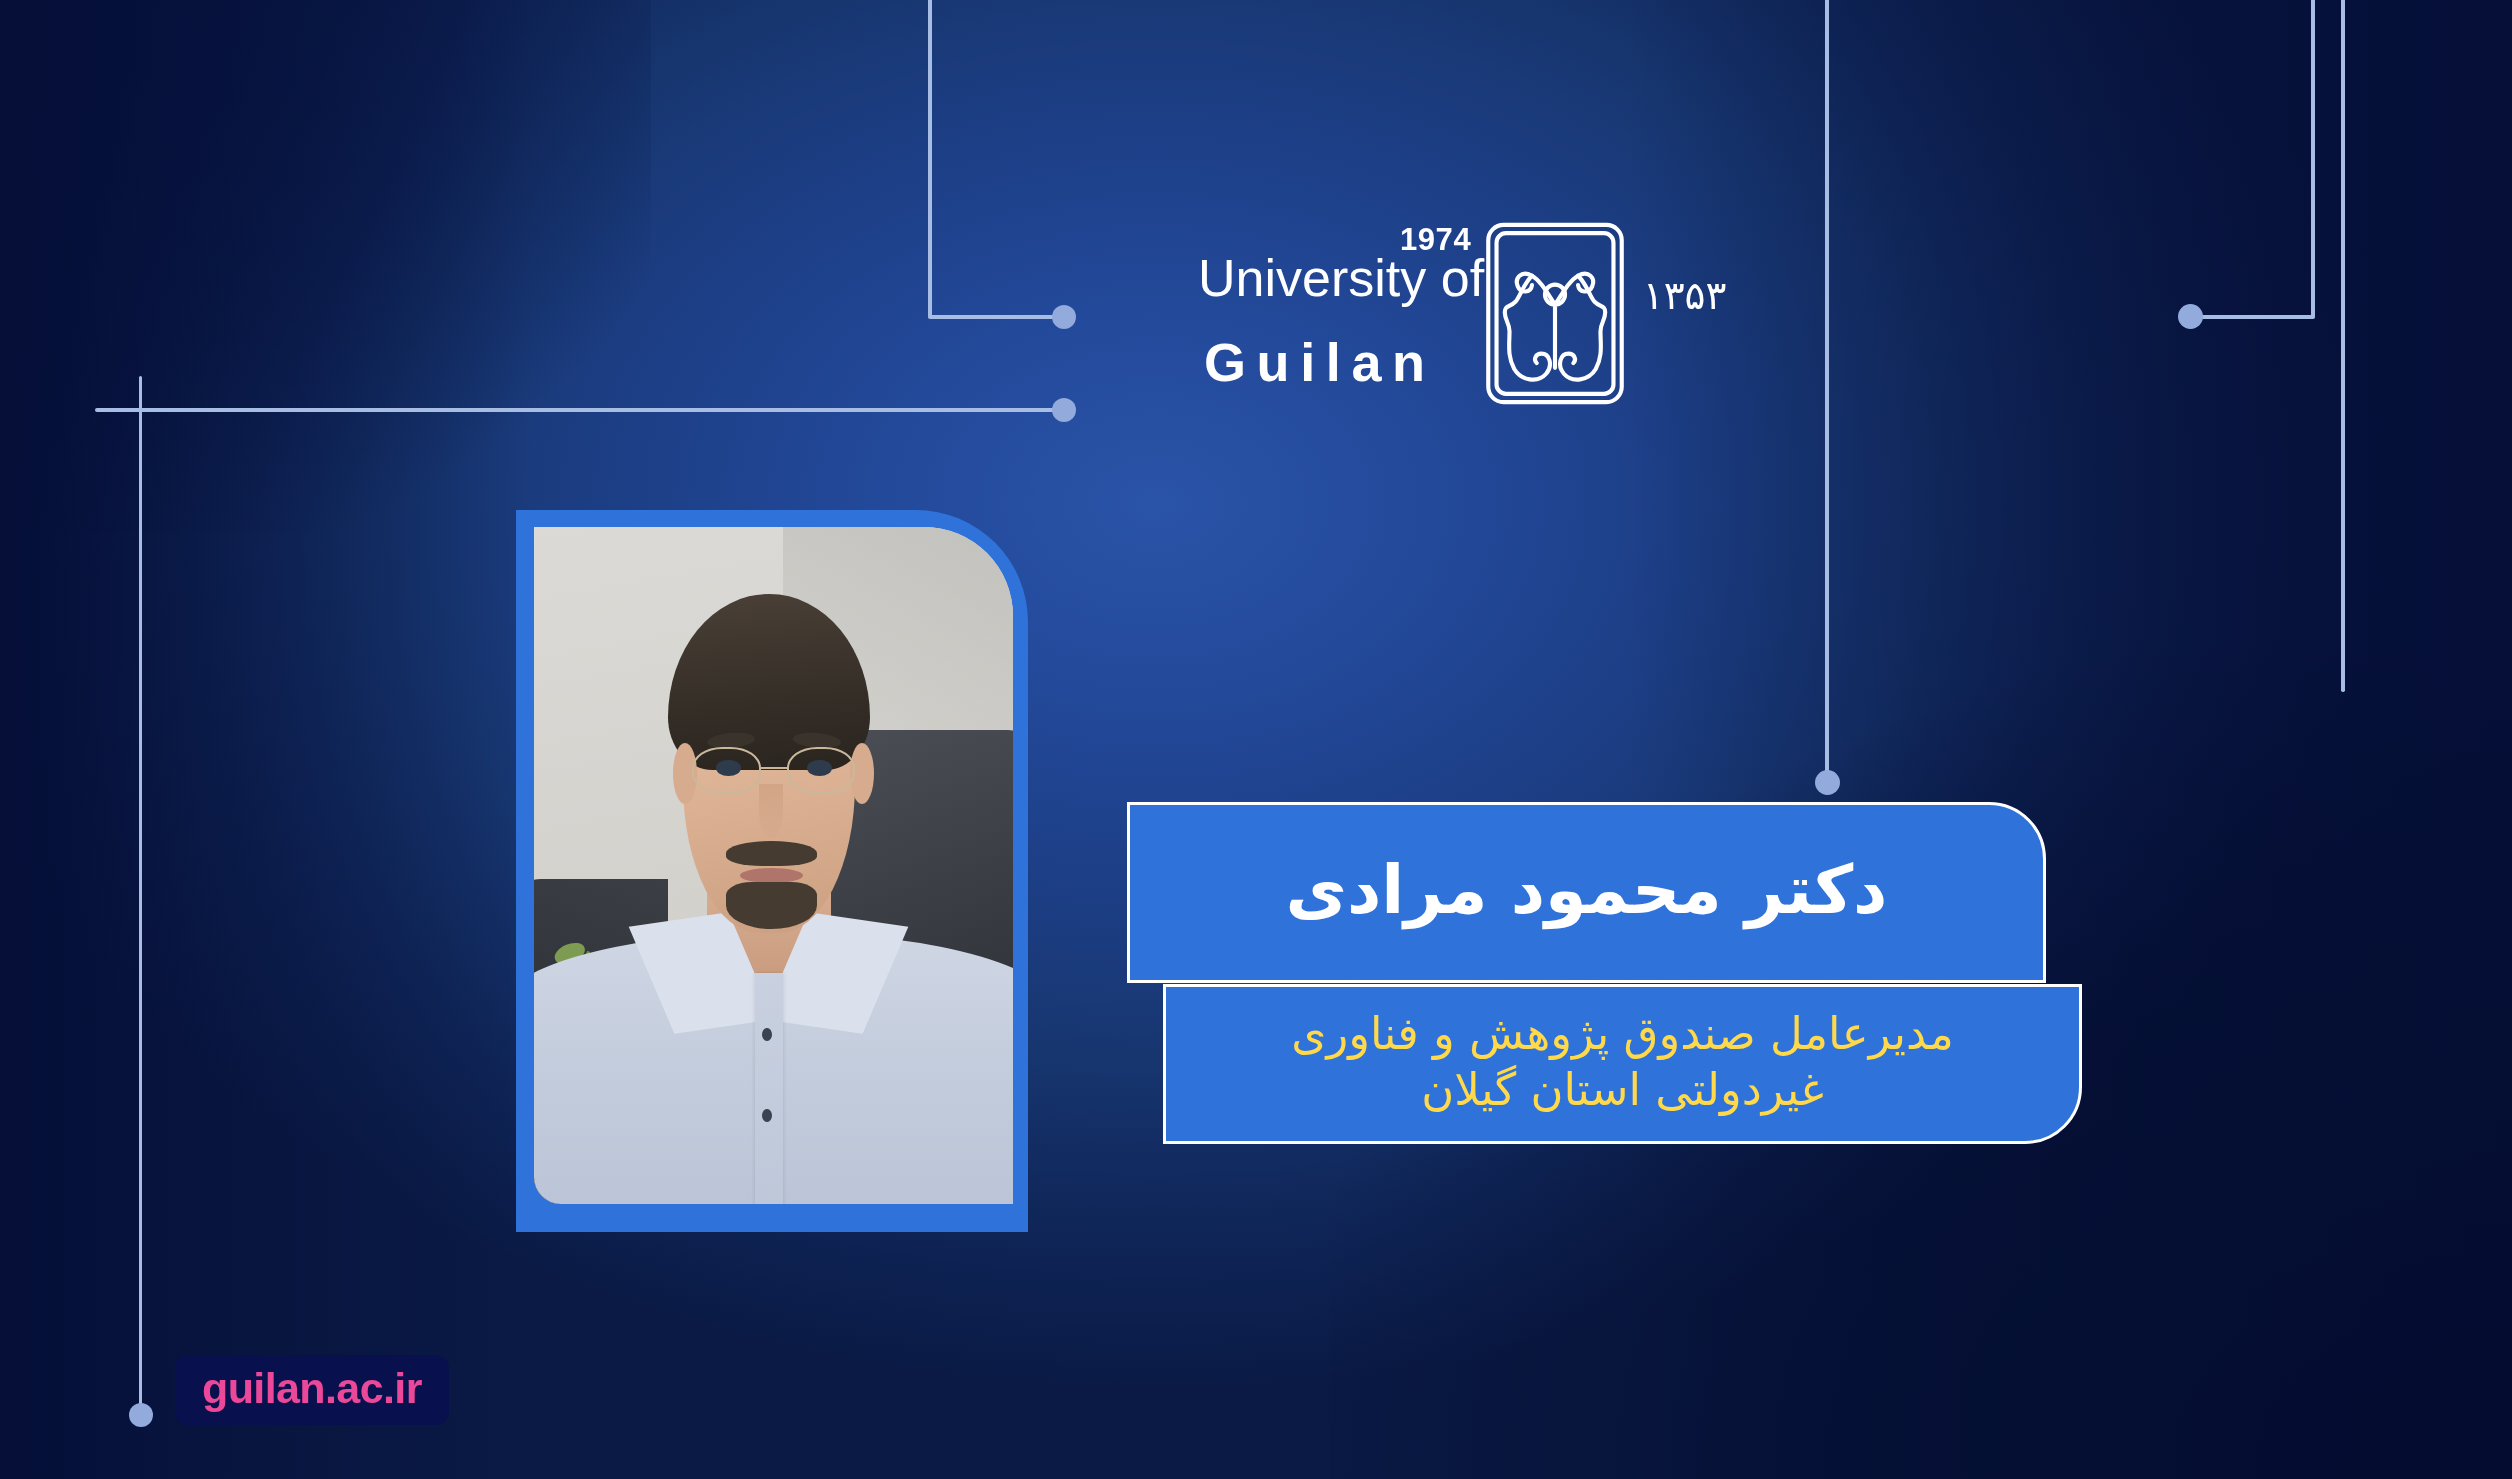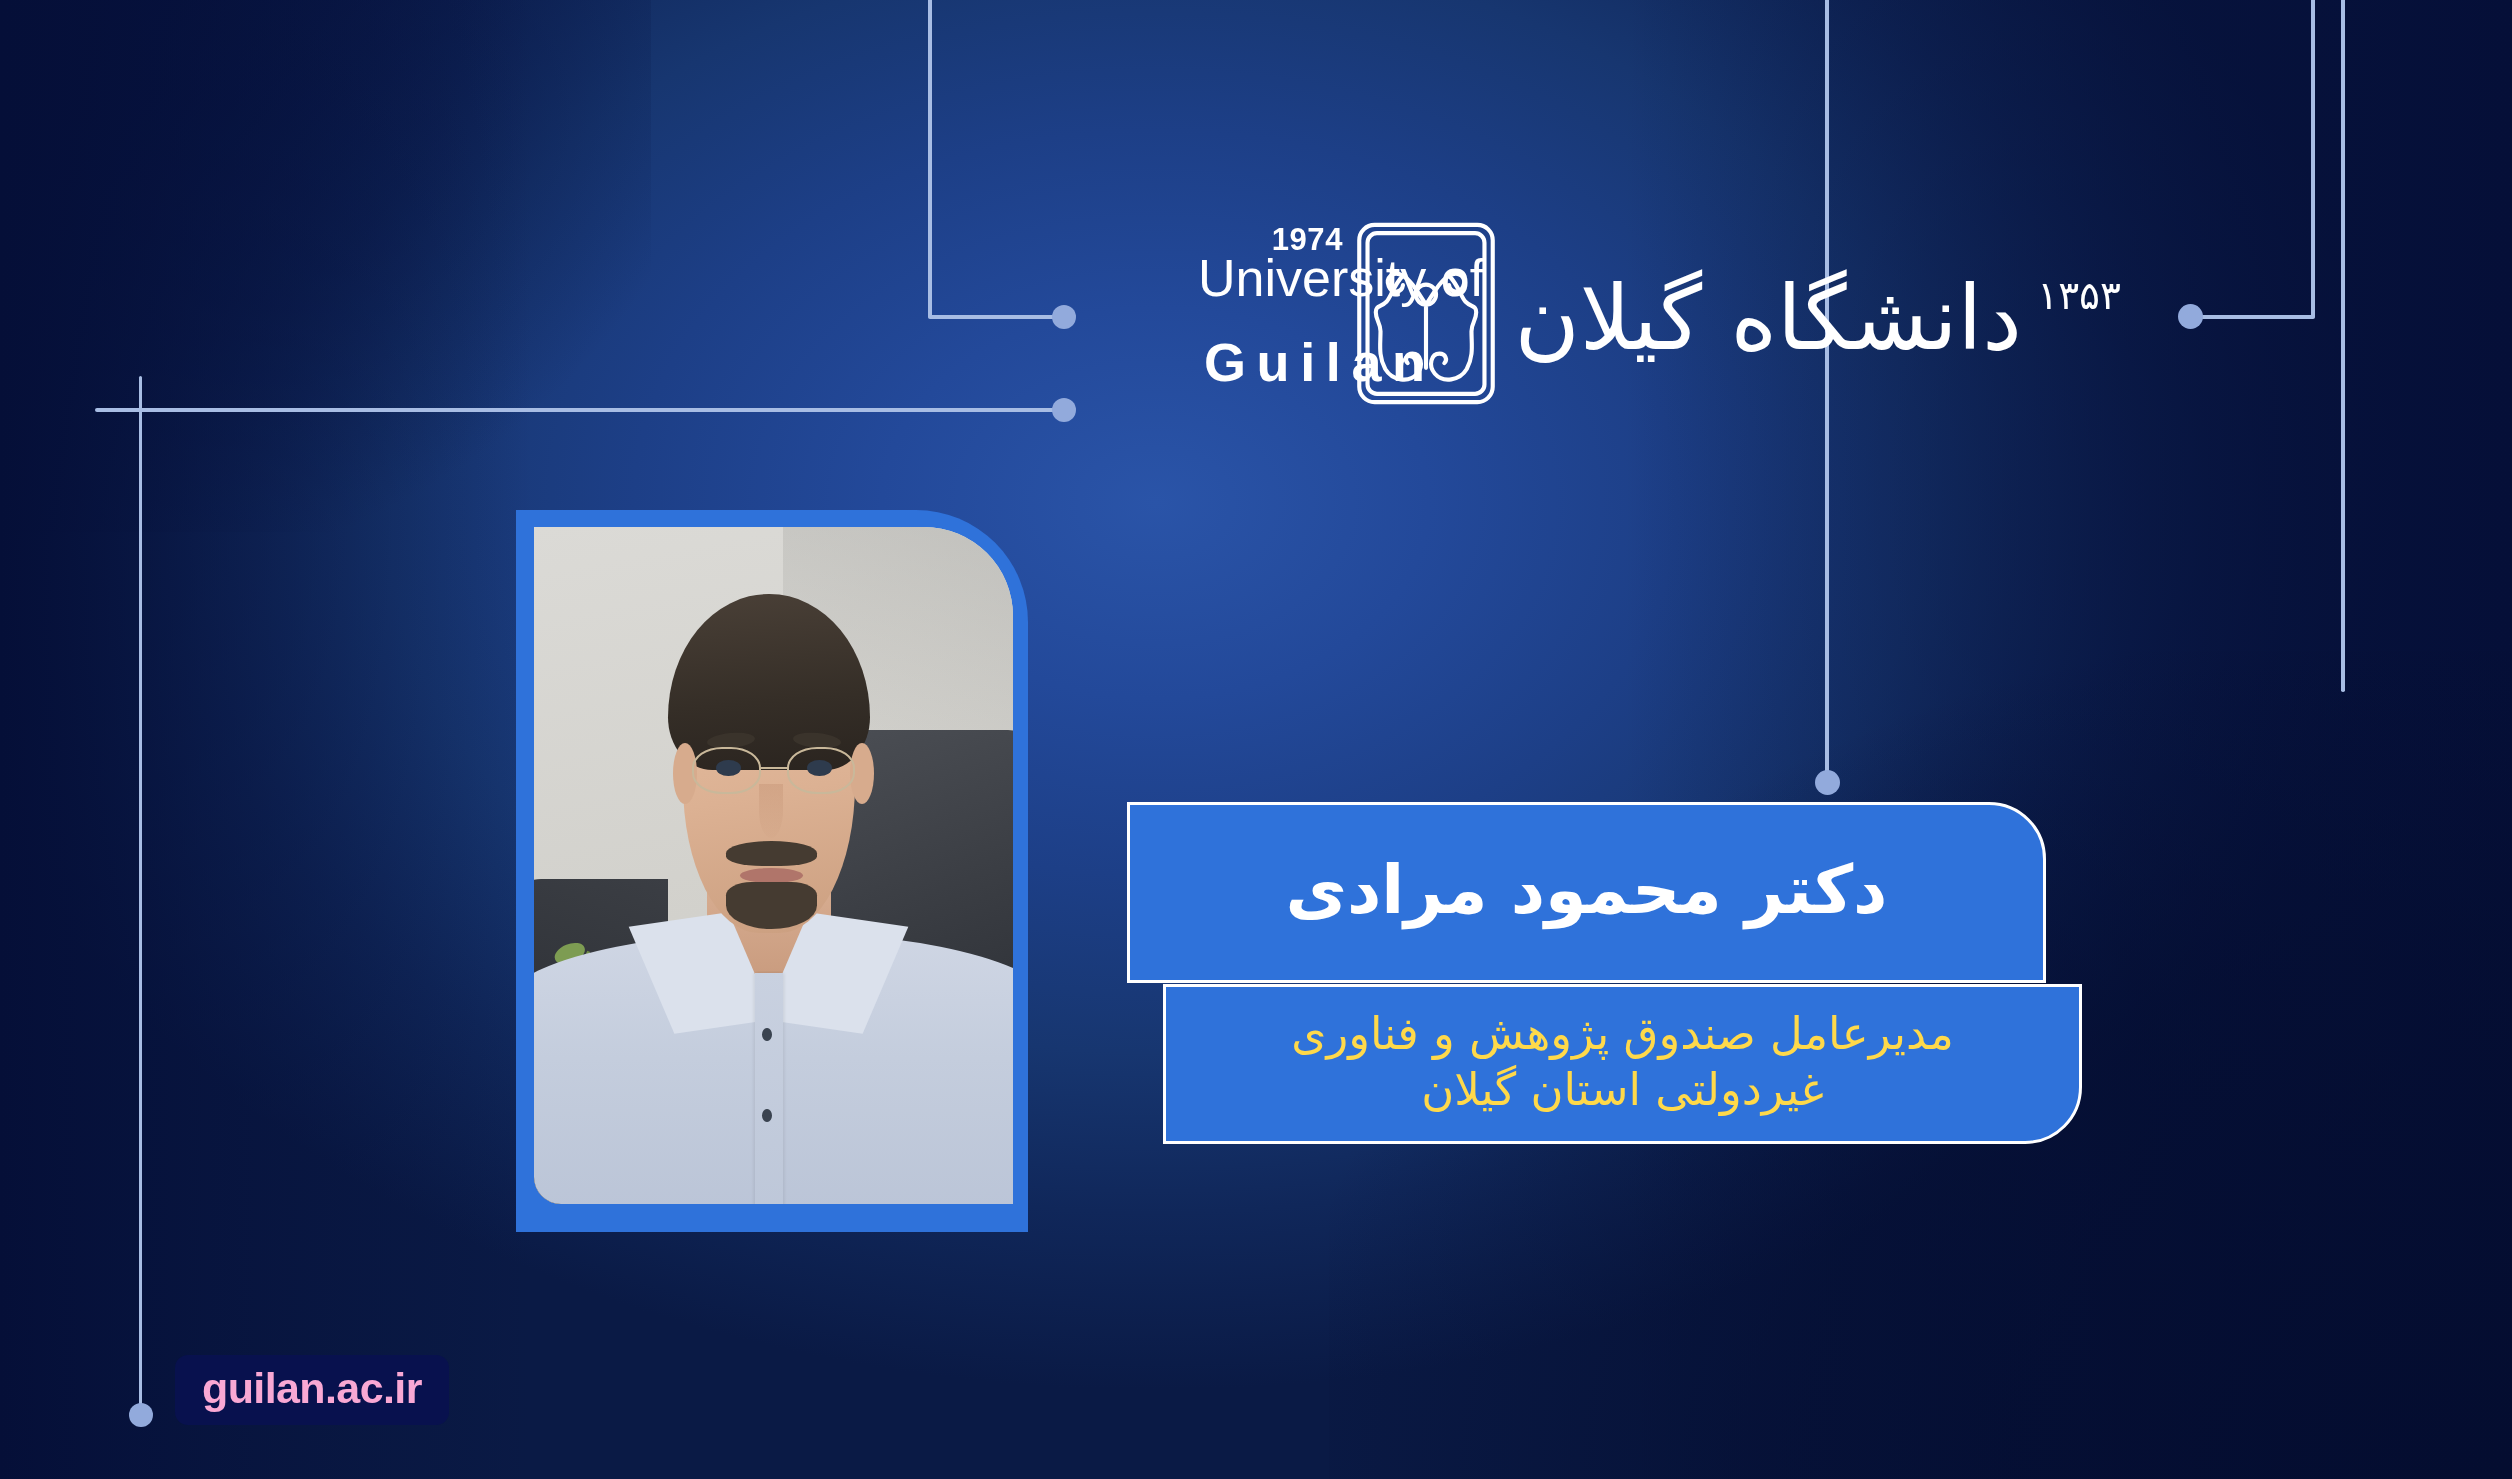--- a/index.html
+++ b/index.html
@@ -281,21 +281,21 @@
   }
 
   
   #url-badge{
     position:absolute; left:175px; top:1355px;
     padding:12px 27px 15.4px 27px;
     background:#08114e;
     border-radius:13px;
     font-family:"Liberation Sans", sans-serif;
     font-weight:bold; font-size:43px; letter-spacing:-0.6px;
-    color:#f9a8d4; direction:ltr;
+    color:#ec4899; direction:ltr;
     line-height:1;
   }
 </style>
 </head>
 <body>
 
 <div class="canvas">
 
   <div class="vig-tl"></div>
   <div class="vig-l"></div>
@@ -355,21 +355,20 @@
                  C 210 172, 202 176, 202 190
                  C 202 212, 206 232, 194 254
                  C 182 274, 154 278, 140 262
                  C 128 248, 134 228, 148 228
                  C 158 228, 162 238, 156 244"></path>
       </g>
     </svg>
 
     <div class="logo-fa">
       <div class="logo-year-fa">۱۳۵۳</div>
-      <div class="logo-fa-name">دانشگاه گیلان</div>
     </div>
 
   </div>
 
   <div class="photo-frame">
     <div class="photo-inner">
       <div class="portrait">
         <div class="p-bg"></div>
         <div class="p-wall-shadow"></div>
         <div class="p-chair"></div>

